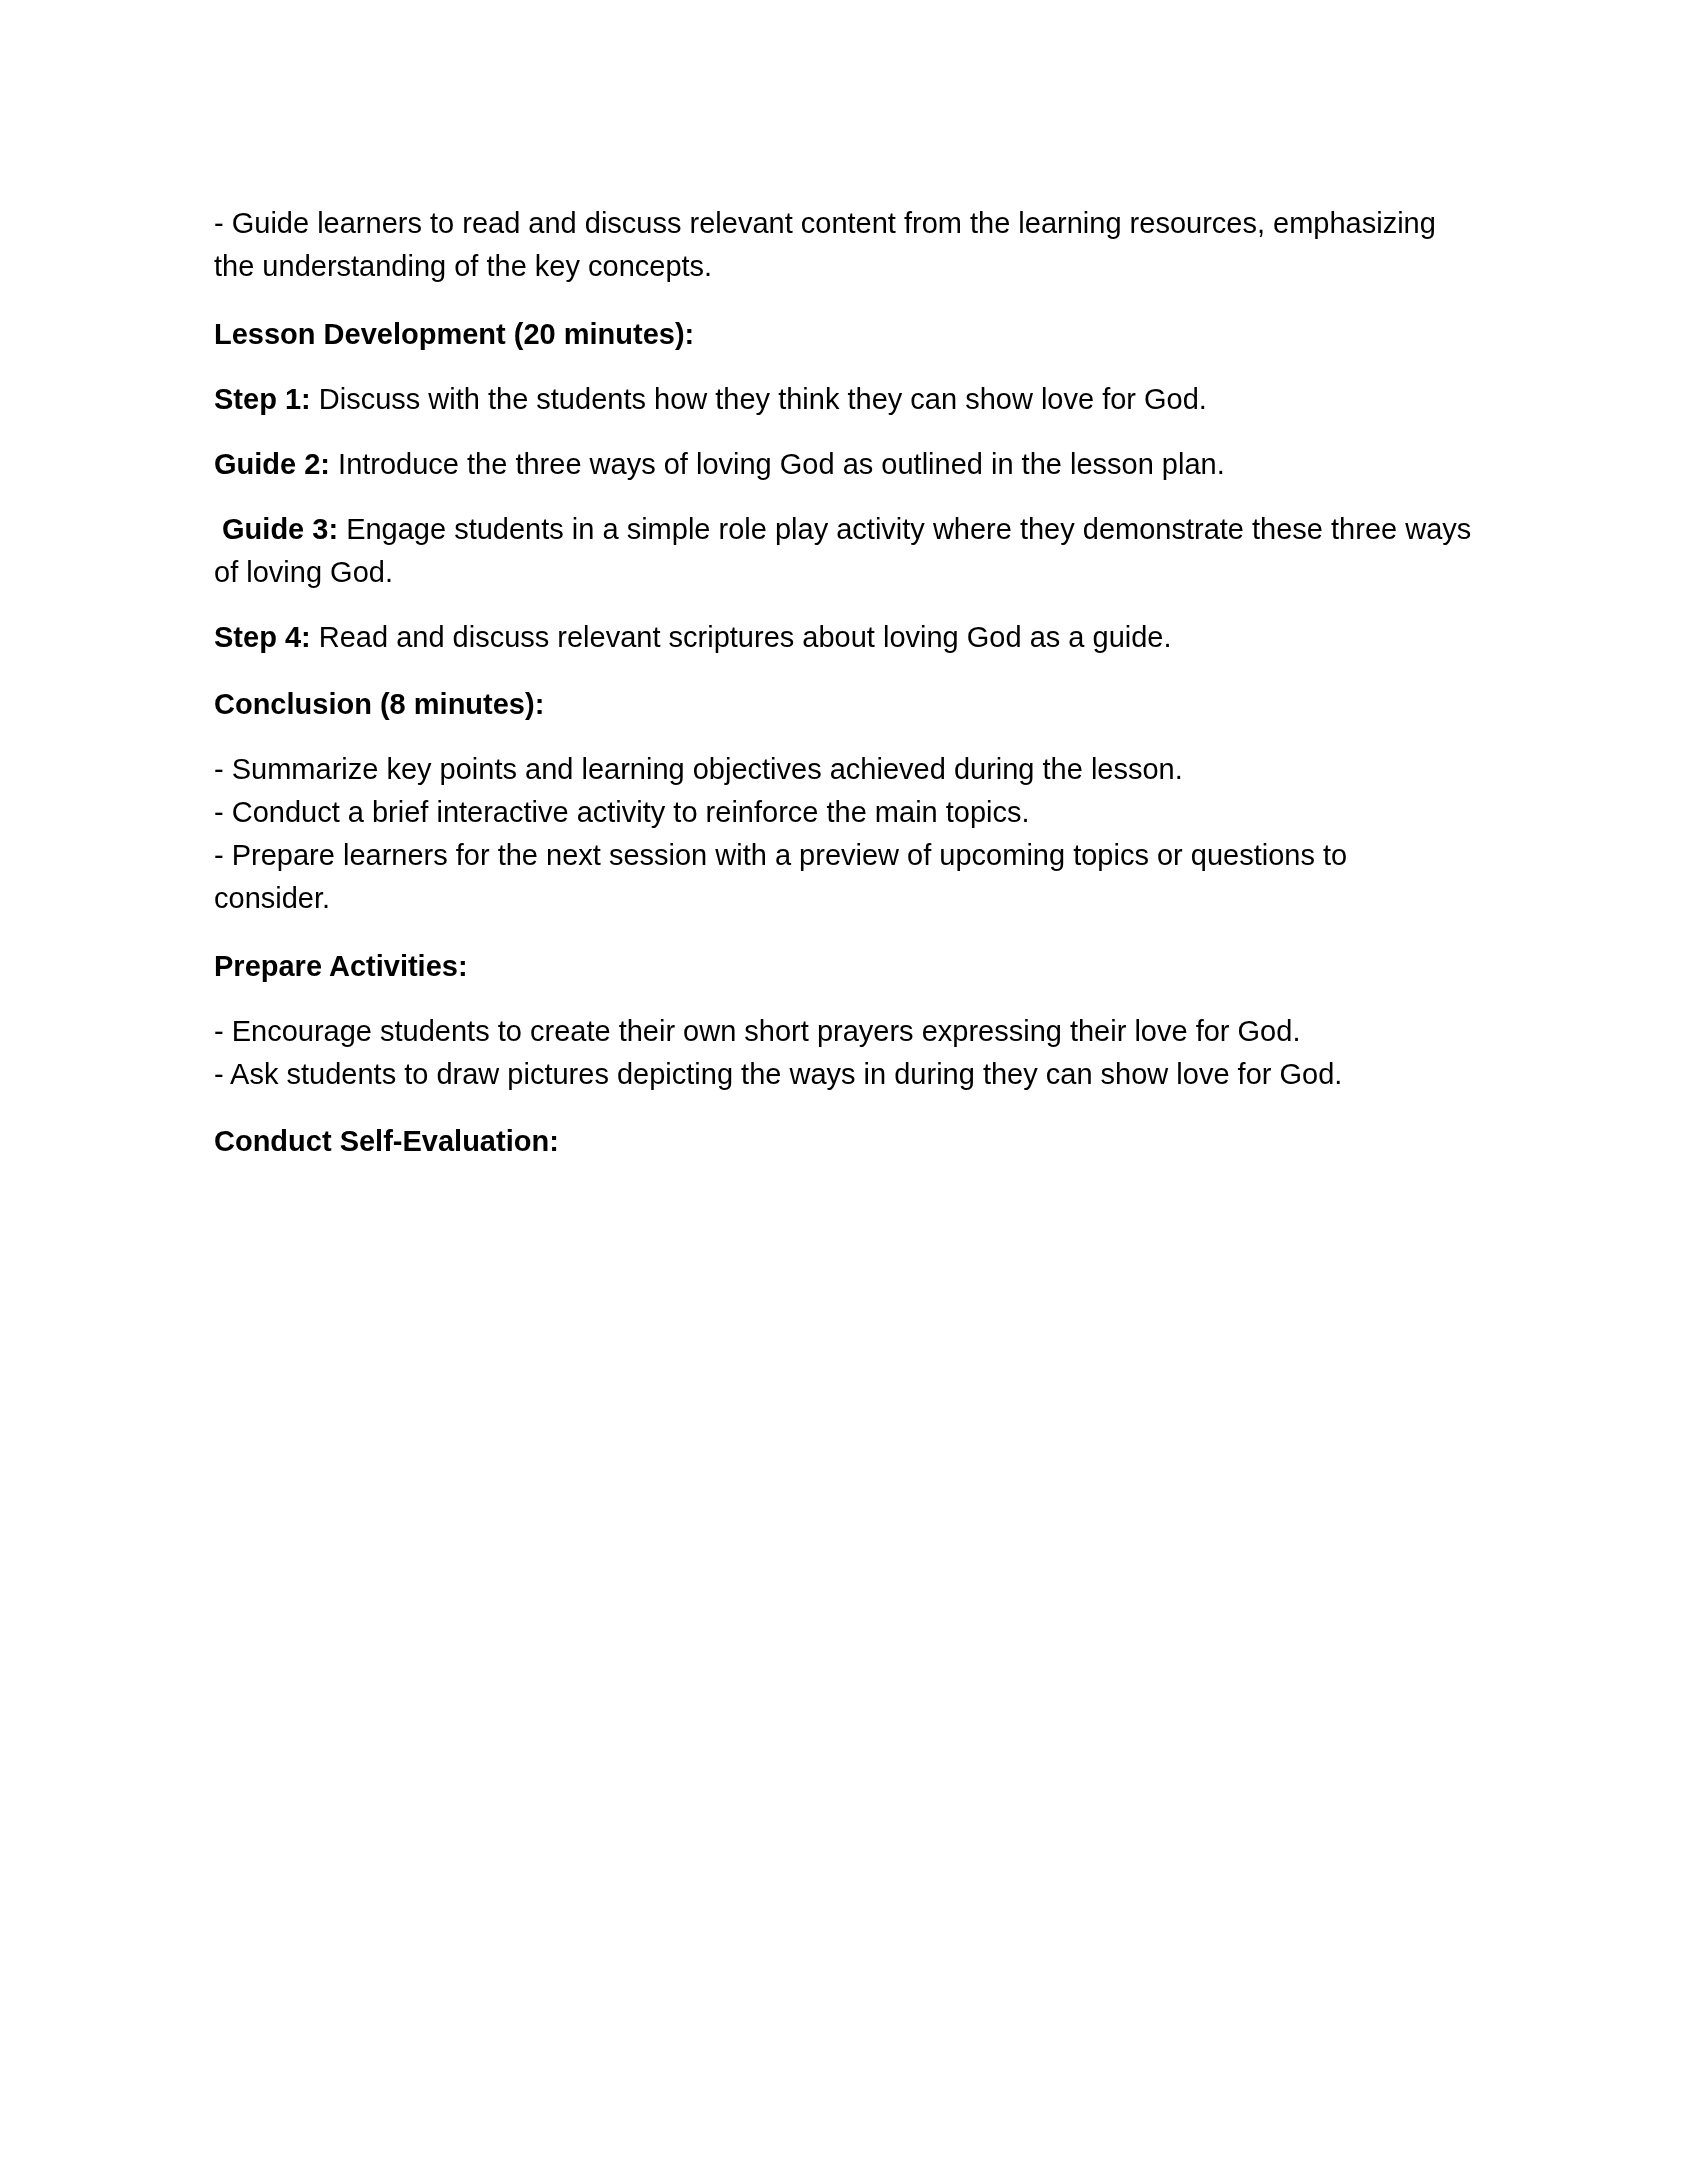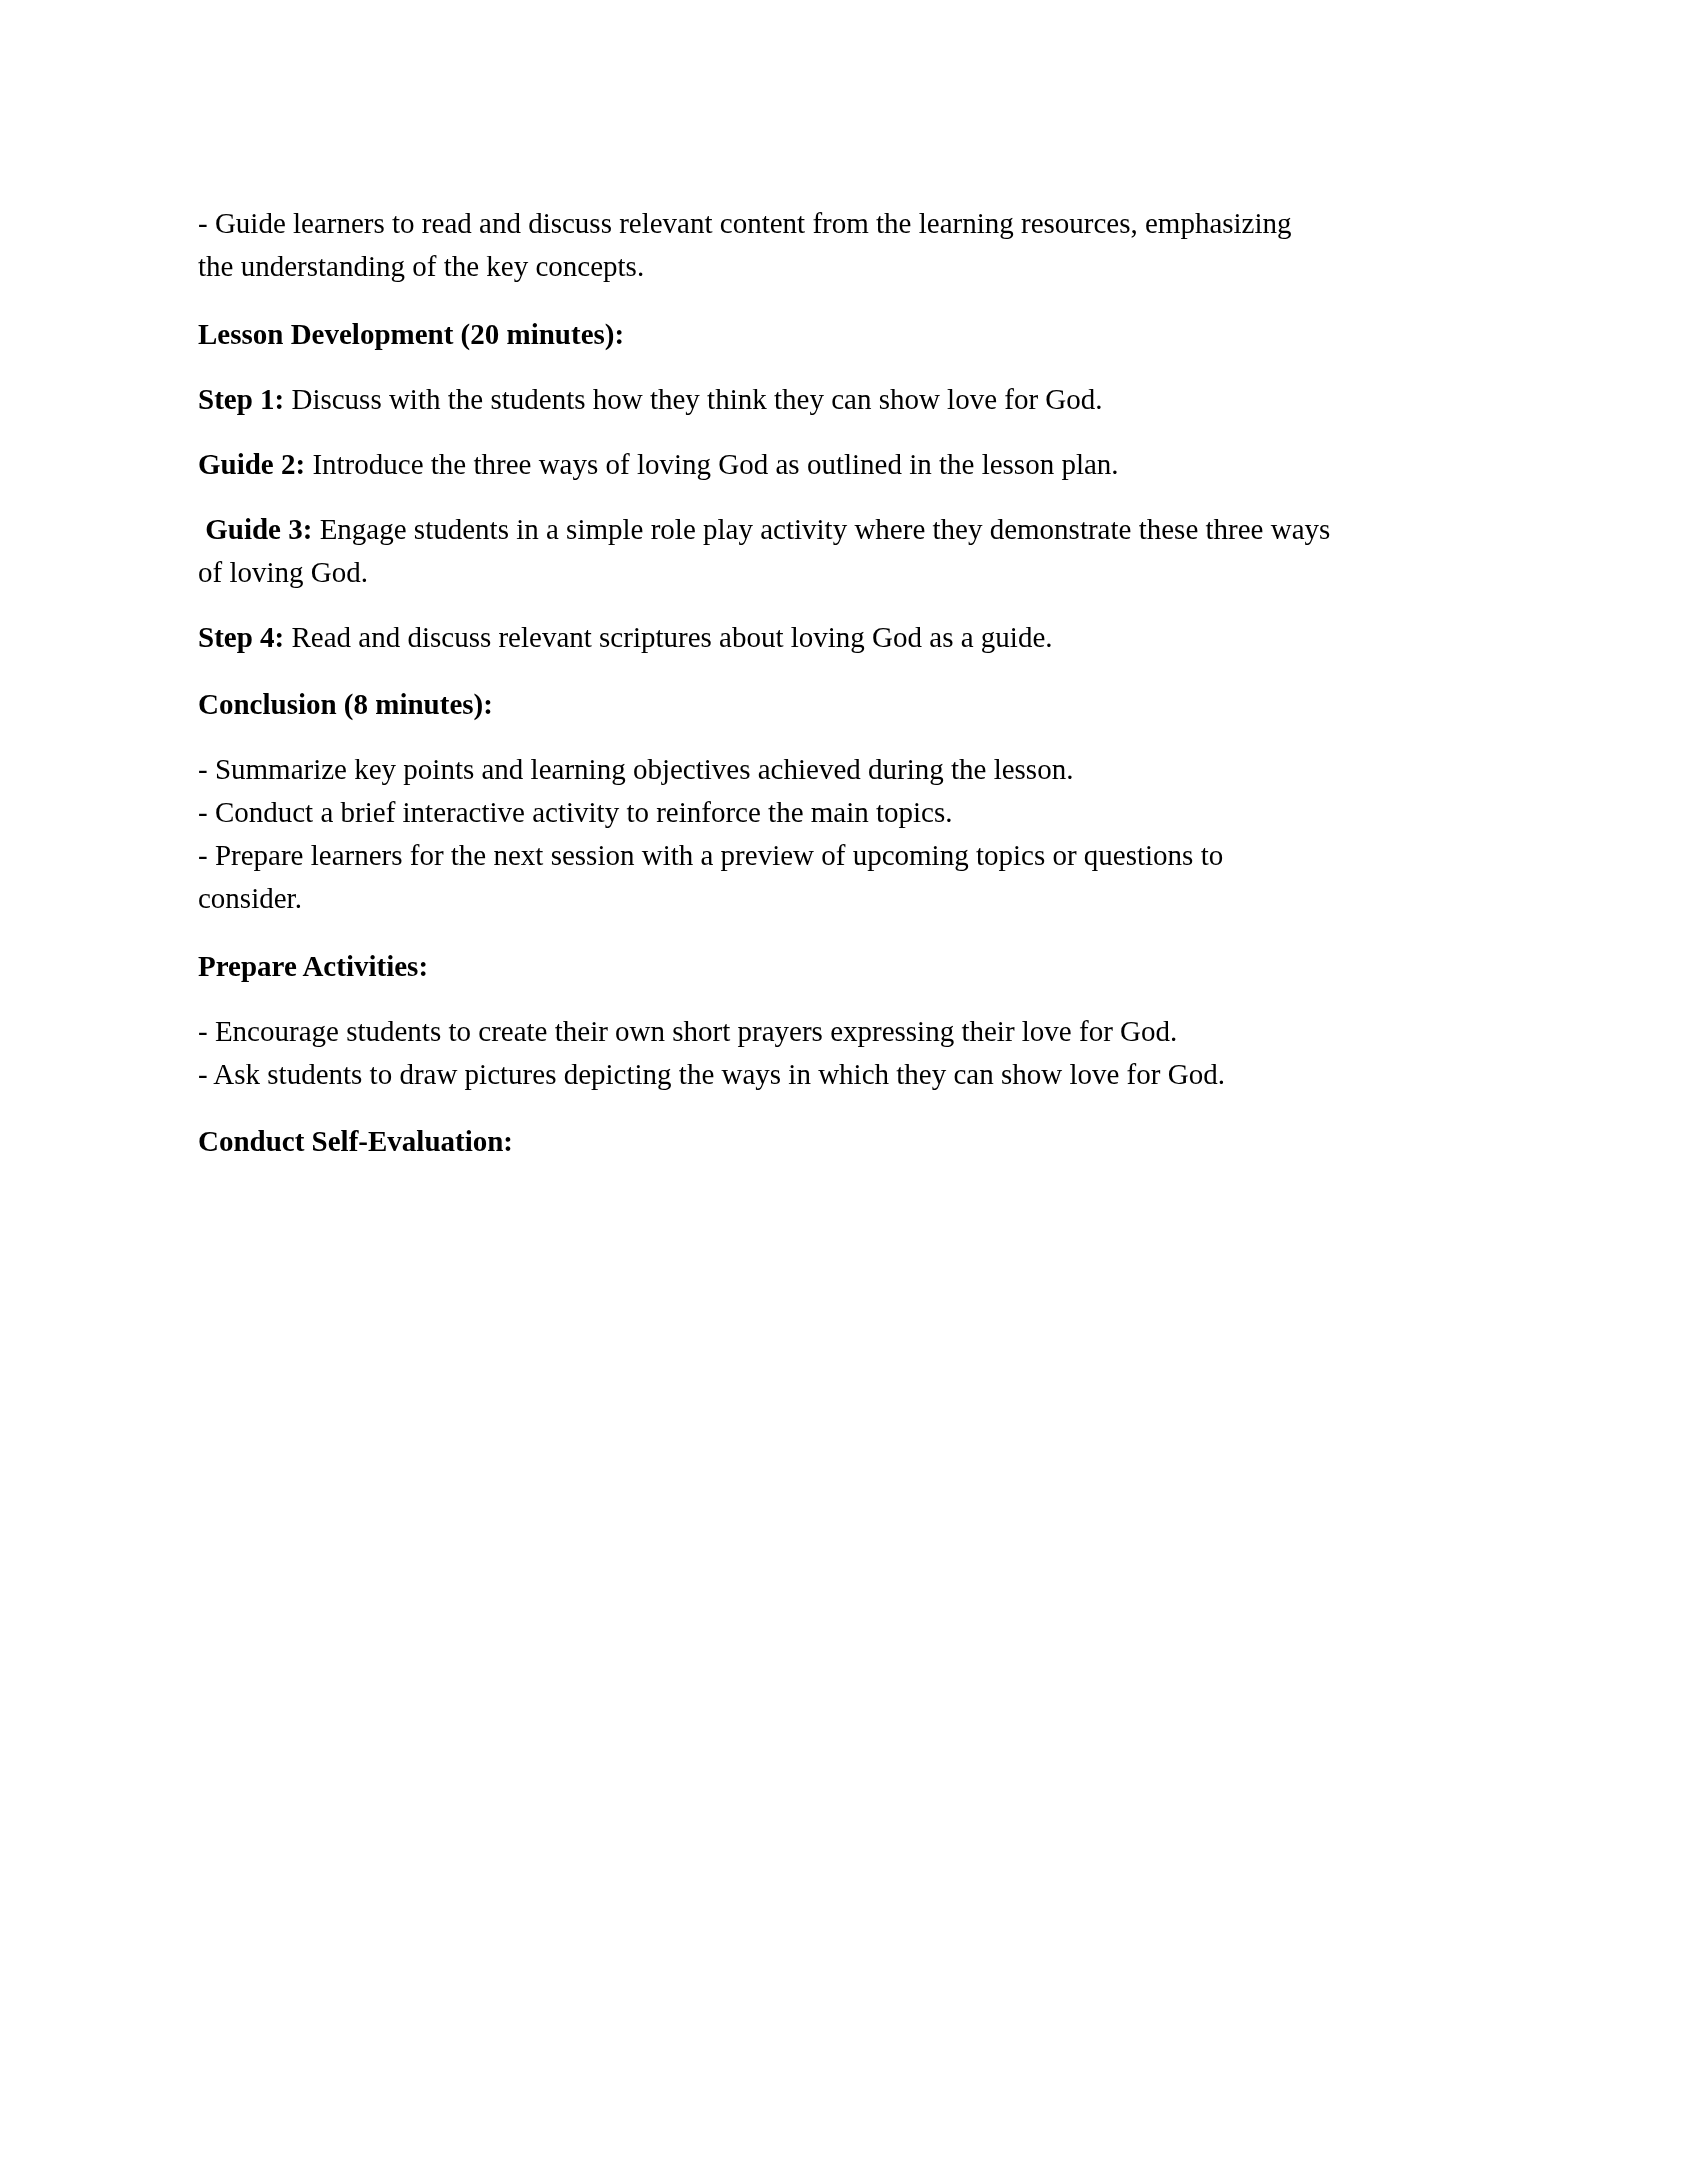--- a/index.html
+++ b/index.html
@@ -18,22 +18,21 @@
     height: 2183px;
     background: #ffffff;
     padding: 202px 198px 0 198px;
     font-family: "Liberation Sans", sans-serif;
     font-size: 29px;
     line-height: 43px;
     color: #000000;
   }
   .block {
     white-space: pre; 
-    margin: 0 0 22px 0;
-    font-family: Liberation Serif, serif;
+    margin: 0 0 22px 16px;
   }
   .block.heading {
     margin-top: 24.5px;
     font-weight: bold;
   }
   .block:first-child {
     margin-top: 0;
   }
   .run.bold {
     font-weight: bold;
@@ -52,17 +51,17 @@
       <div class="block paragraph"><span class="run bold"> Guide 3:</span><span class="run"> Engage students in a simple role play activity where they demonstrate these three ways
 of loving God.</span></div>
       <div class="block paragraph"><span class="run bold">Step 4:</span><span class="run"> Read and discuss relevant scriptures about loving God as a guide.</span></div>
       <div class="block heading"><span class="run bold">Conclusion (8 minutes):</span></div>
       <div class="block paragraph"><span class="run">- Summarize key points and learning objectives achieved during the lesson.
 - Conduct a brief interactive activity to reinforce the main topics.
 - Prepare learners for the next session with a preview of upcoming topics or questions to
 consider.</span></div>
       <div class="block heading"><span class="run bold">Prepare Activities:</span></div>
       <div class="block paragraph"><span class="run">- Encourage students to create their own short prayers expressing their love for God.
-- Ask students to draw pictures depicting the ways in which they can show love for God.</span></div>
+- Ask students to draw pictures depicting the ways in during they can show love for God.</span></div>
       <div class="block heading"><span class="run bold">Conduct Self-Evaluation:</span></div>
     </div>
 </div>
 
 
 </body></html>

